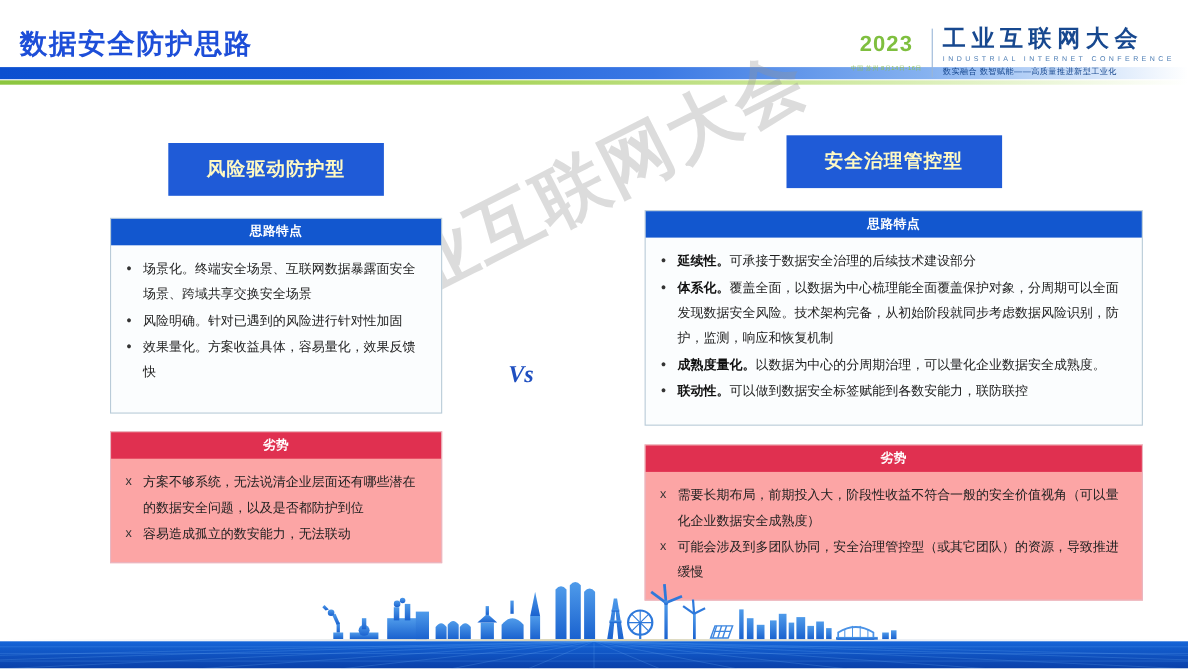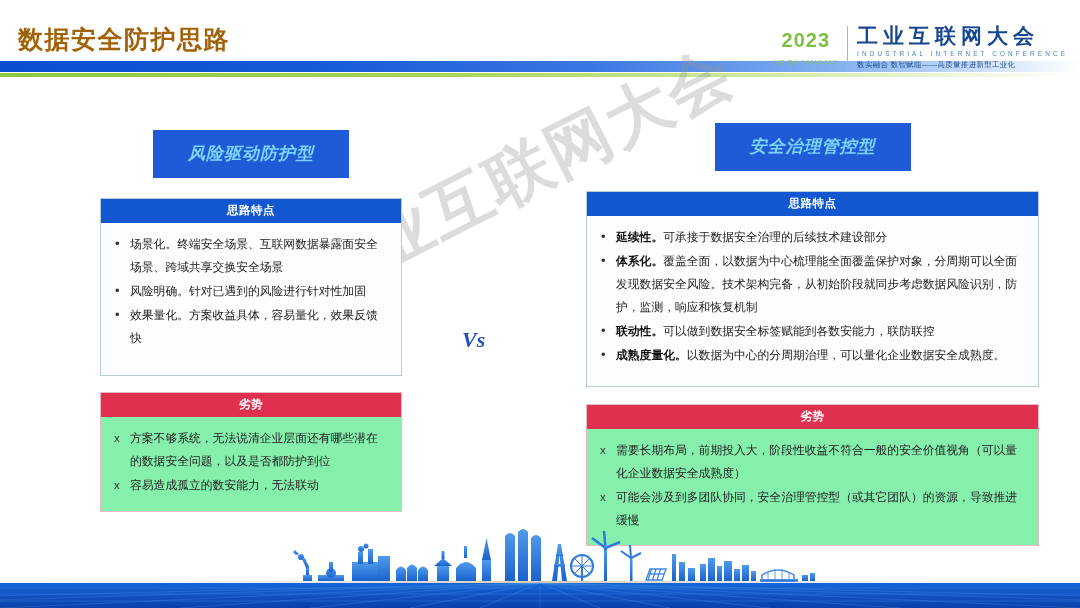--- a/index.html
+++ b/index.html
@@ -15,21 +15,21 @@
     background: #ffffff;
     overflow: hidden;
   }
 
   
   .page-title {
     position: absolute;
     left: 18px; top: 23px;
     font-size: 25px;
     font-weight: 700;
-    color: #a16207;
+    color: #1d4ed8;
     letter-spacing: 1.5px;
     white-space: nowrap;
   }
   .header-bar {
     position: absolute;
     left: 0; top: 61px;
     width: 1080px; height: 11px;
     background: linear-gradient(to right, #0b4fd0 0%, #1558d8 28%, #3a78e4 55%, #86b2f0 78%, #d8e7fb 93%, #ffffff 100%);
   }
   .header-bar-green {
@@ -113,28 +113,27 @@
     font-family: "Liberation Serif", serif;
   }
 
   
   .col { position: absolute; }
   .col-left  { left: 100px;  top: 130px; width: 302px; }
   .col-right { left: 552px;  top: 123px; width: 487px; padding-left: 34px; }
 
   .col-badge {
     background: #1f5bd7;
-    color: #7dd3fc;
+    color: #fef9c3;
     font-size: 17px;
     font-weight: 700;
     text-align: center;
     letter-spacing: 1px;
     padding: 12px 0 13px 0;
     margin: 0 auto 20px auto;
-    font-style: italic;
   }
   .col-left .col-badge  { width: 196px; }
   .col-right .col-badge { width: 196px; }
 
   
   .panel {
     border: 1px solid #b9cbd8;
     background: #fbfdfe;
   }
   .panel-head {
@@ -144,21 +143,21 @@
     font-weight: 700;
     text-align: center;
     padding: 4px 0 5px 0;
     letter-spacing: 0.5px;
   }
   .panel-head.neg {
     background: #e03050;
   }
   .panel.neg {
     border: 1px solid #e8b7c2;
-    background: #86efac;
+    background: #fca5a5;
   }
   .panel-body {
     padding: 10px 12px 12px 10px;
   }
   .col-left  .panel-body { min-height: 152px; }
   .col-right .panel-body { min-height: 170px; }
   .col-left  .panel.neg .panel-body { min-height: 94px; }
   .col-right .panel.neg .panel-body { min-height: 106px; }
 
   ul.bullets { list-style: none; }
@@ -258,24 +257,24 @@
       <div class="panel-head">思路特点</div>
       <div class="panel-body">
         <ul class="bullets">
           <li>
             <b>延续性。</b><span>可承接于数据安全治理的后续技术建设部分</span>
           </li>
           <li>
             <b>体系化。</b><span>覆盖全面，以数据为中心梳理能全面覆盖保护对象，分周期可以全面发现数据安全风险。技术架构完备，从初始阶段就同步考虑数据风险识别，防护，监测，响应和恢复机制</span>
           </li>
           <li>
-            <b>联动性。</b><span>可以做到数据安全标签赋能到各数安能力，联防联控</span>
+            <b>成熟度量化。</b><span>以数据为中心的分周期治理，可以量化企业数据安全成熟度。</span>
           </li>
           <li>
-            <b>成熟度量化。</b><span>以数据为中心的分周期治理，可以量化企业数据安全成熟度。</span>
+            <b>联动性。</b><span>可以做到数据安全标签赋能到各数安能力，联防联控</span>
           </li>
         </ul>
       </div>
     </div>
 
     <div class="panel-spacer"></div>
 
     <div class="panel neg">
       <div class="panel-head neg">劣势</div>
       <div class="panel-body">

